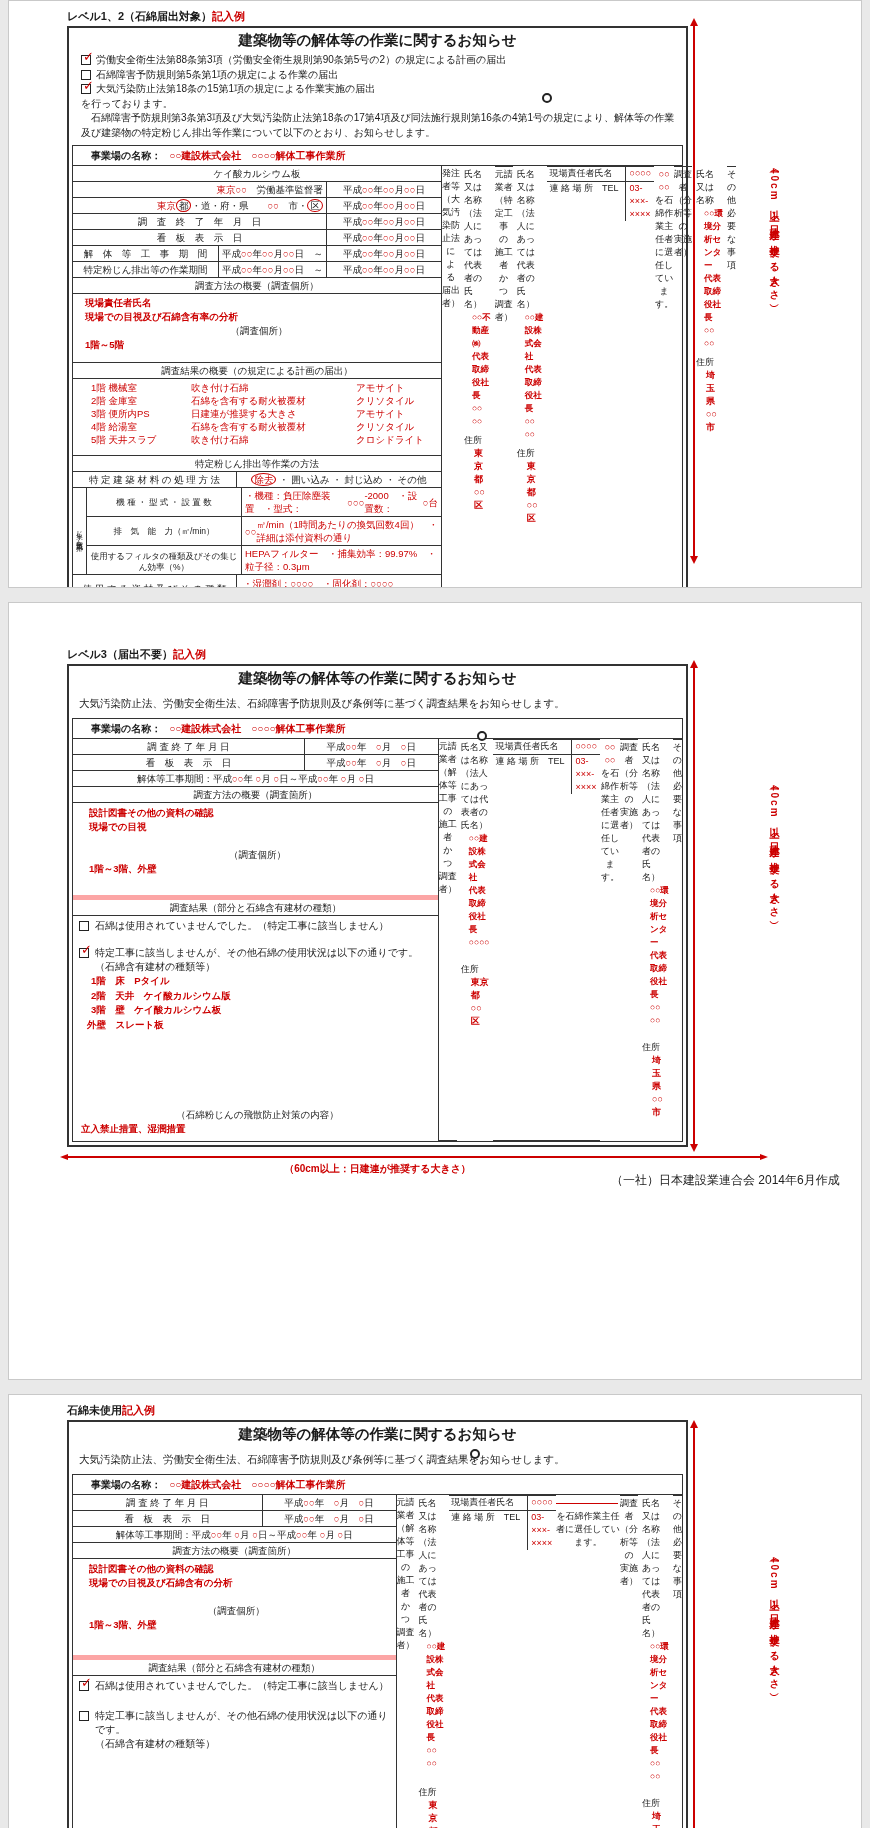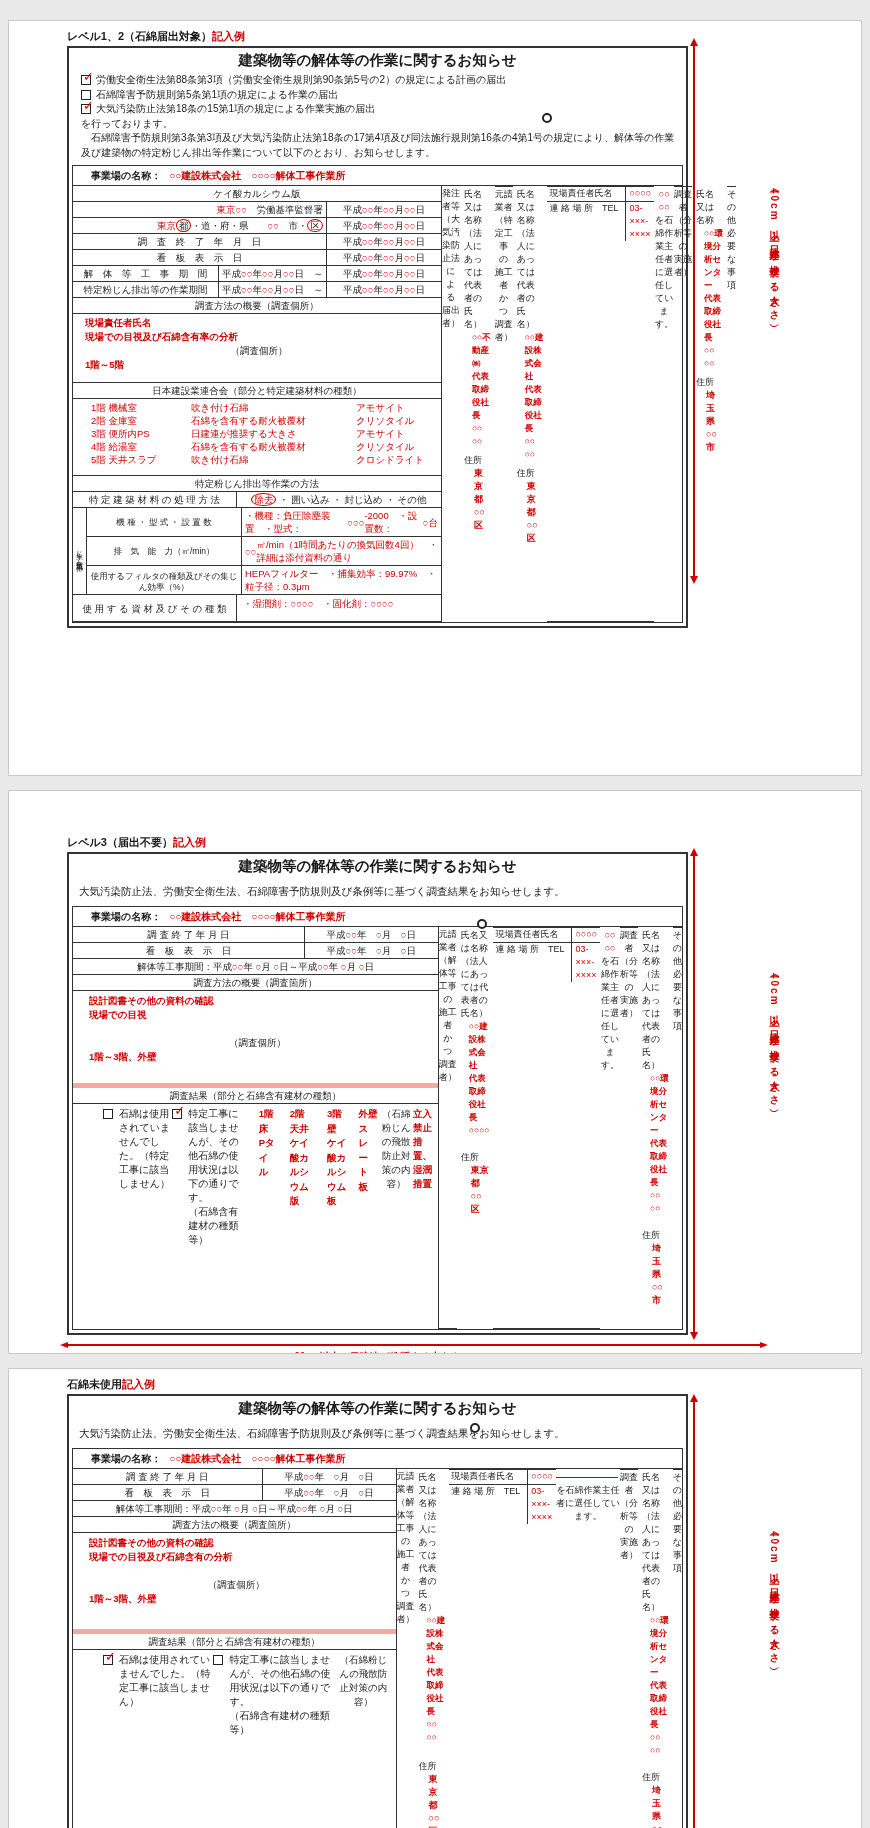--- a/index.html
+++ b/index.html
@@ -1,19 +1,19 @@
 <!DOCTYPE html>
 <html lang="ja"><head>
 <meta charset="utf-8">
 <style>
   html,body{margin:0;padding:0;background:#e9e9e9;}
   body{width:870px;font-family:"Liberation Sans","DejaVu Sans",sans-serif;color:#1a1a1a;}
   .card{position:relative;width:854px;margin:0 auto;background:#fff;border:1px solid #c9c9c9;box-sizing:border-box;overflow:hidden;}
-  .card1{height:756px;margin-top:20px;}
-  .card2{height:564px;margin-top:14px;padding-top:44px;}
+  .card1{height:588px;margin-top:0;}
+  .card2{height:778px;margin-top:14px;padding-top:44px;}
   .card3{height:586px;margin-top:14px;padding-top:8px;}
   .plabel{margin:8px 0 2px 58px;font-size:11px;font-weight:bold;}
   .card2 .plabel,.card3 .plabel{margin-top:0;}
   .red{color:#c00;}
   .nbox{margin-left:58px;width:621px;border:2px solid #333;box-sizing:border-box;background:#fff;}
   .ntitle{text-align:center;font-weight:bold;font-size:14.5px;padding:3px 0 1px;}
   .chkarea{font-size:10px;line-height:14.5px;padding:2px 8px 2px 12px;}
   .chk{position:relative;padding-left:15px;}
   .sqwrap{position:absolute;left:0;top:2px;width:9px;height:9px;}
   .sq{position:absolute;left:0;top:0;width:8px;height:8px;border:1px solid #222;box-sizing:content-box;background:#fff;}
@@ -61,21 +61,21 @@
   .rname{color:#c00;font-size:8.5px;padding-left:8px;font-weight:bold;}
   .raddr{color:#c00;padding-left:10px;font-weight:bold;}
   .mini{border-top:1px solid #333;border-bottom:1px solid #333;}
   .mini .mr{display:flex;min-height:14px;}
   .mini .mr:first-child{border-bottom:1px solid #333;}
   .mini .ml{width:74px;padding:0 2px;}
   .mini .mv{flex:1;border-left:1px solid #333;color:#c00;padding:0 3px;}
   .appoint{text-align:center;min-height:16px;padding-top:2px;font-size:9px;}
   .blankline{display:inline-block;width:62px;border-top:1.2px solid #c00;vertical-align:middle;margin-right:2px;}
   .mcontent{padding:3px 8px;border-bottom:5px solid #fca5a5;}
-  .rescontent{padding:3px 6px 5px 6px;display:flex;flex-direction:row;margin-left:24px;}
+  .rescontent{padding:3px 6px 5px 6px;display:flex;flex-direction:column;}
   .chk2{position:relative;padding-left:16px;font-size:10px;line-height:14px;}
   .spacer{flex:1;}
   .mats{color:#c00;padding-left:12px;font-weight:bold;line-height:14.5px;}
   .rm .red{color:#c00;}
   .foot{position:relative;}
   .harrow{position:relative;height:2px;background:#c00;margin:9px 0 0 58px;width:694px;}
   .harrow::before{content:"";position:absolute;left:-7px;top:-2px;border-top:3px solid transparent;border-bottom:3px solid transparent;border-right:8px solid #c00;}
   .harrow::after{content:"";position:absolute;right:-7px;top:-2px;border-top:3px solid transparent;border-bottom:3px solid transparent;border-left:8px solid #c00;}
   .fnote{margin-left:58px;width:621px;text-align:center;color:#c00;font-size:10px;margin-top:4px;font-weight:bold;}
   .credit{position:absolute;left:602px;top:16px;font-size:12px;color:#222;white-space:nowrap;}
@@ -111,21 +111,21 @@
       <div>を行っております。</div>
       <div>　石綿障害予防規則第3条第3項及び大気汚染防止法第18条の17第4項及び同法施行規則第16条の4第1号の規定により、解体等の作業及び建築物の特定粉じん排出等作業について以下のとおり、お知らせします。</div>
     </div>
     <div class="mtable">
       <div class="srow">
           <span class="slab">事業場の名称：</span>
           <span class="sval red">○○建設株式会社　○○○○解体工事作業所</span>
         </div>
       <div class="cols cols1">
         <div class="cl">
-          <div class="hdr">ケイ酸カルシウム版</div>
+          <div class="hdr">ケイ酸カルシウム板</div>
           <div class="r">
             <div class="rt"><span class="red">東京○○</span><span>　労働基準監督署</span></div>
             <div class="dcol rm">平成<span class="red">○○</span>年<span class="red">○○</span>月<span class="red">○○</span>日</div>
           </div>
           <div class="r">
             <div class="rt"><span class="red">東京</span><span class="circ">都</span><span>・道・府・県　　</span><span class="red">○○</span><span>　市・</span><span class="circ">区</span></div>
             <div class="dcol rm">平成<span class="red">○○</span>年<span class="red">○○</span>月<span class="red">○○</span>日</div>
           </div>
           <div class="r">
             <div class="lc">調　査　終　了　年　月　日</div>
@@ -145,21 +145,21 @@
             <div class="mid rm">平成<span class="red">○○</span>年<span class="red">○○</span>月<span class="red">○○</span>日　～</div>
             <div class="dcol rm">平成<span class="red">○○</span>年<span class="red">○○</span>月<span class="red">○○</span>日</div>
           </div>
           <div class="hdr">調査方法の概要（調査個所）</div>
           <div class="blk bb" style="min-height:62px;">
             <div class="methodline">現場責任者氏名</div>
             <div class="methodline">現場での目視及び石綿含有率の分析</div>
             <div class="blackline">（調査個所）</div>
             <div class="methodline">1階～5階</div>
           </div>
-          <div class="hdr">日本建設業連合会（部分と特定建築材料の種類）</div>
+          <div class="hdr">調査結果の概要（の規定による計画の届出）</div>
           <div class="blk bb" style="min-height:70px;">
             <div class="resrow">
                 <div>1階 機械室</div>
                 <div>吹き付け石綿</div>
                 <div>アモサイト</div>
               </div>
             <div class="resrow">
                 <div>2階 金庫室</div>
                 <div>石綿を含有する耐火被覆材</div>
                 <div>クリソタイル</div>

